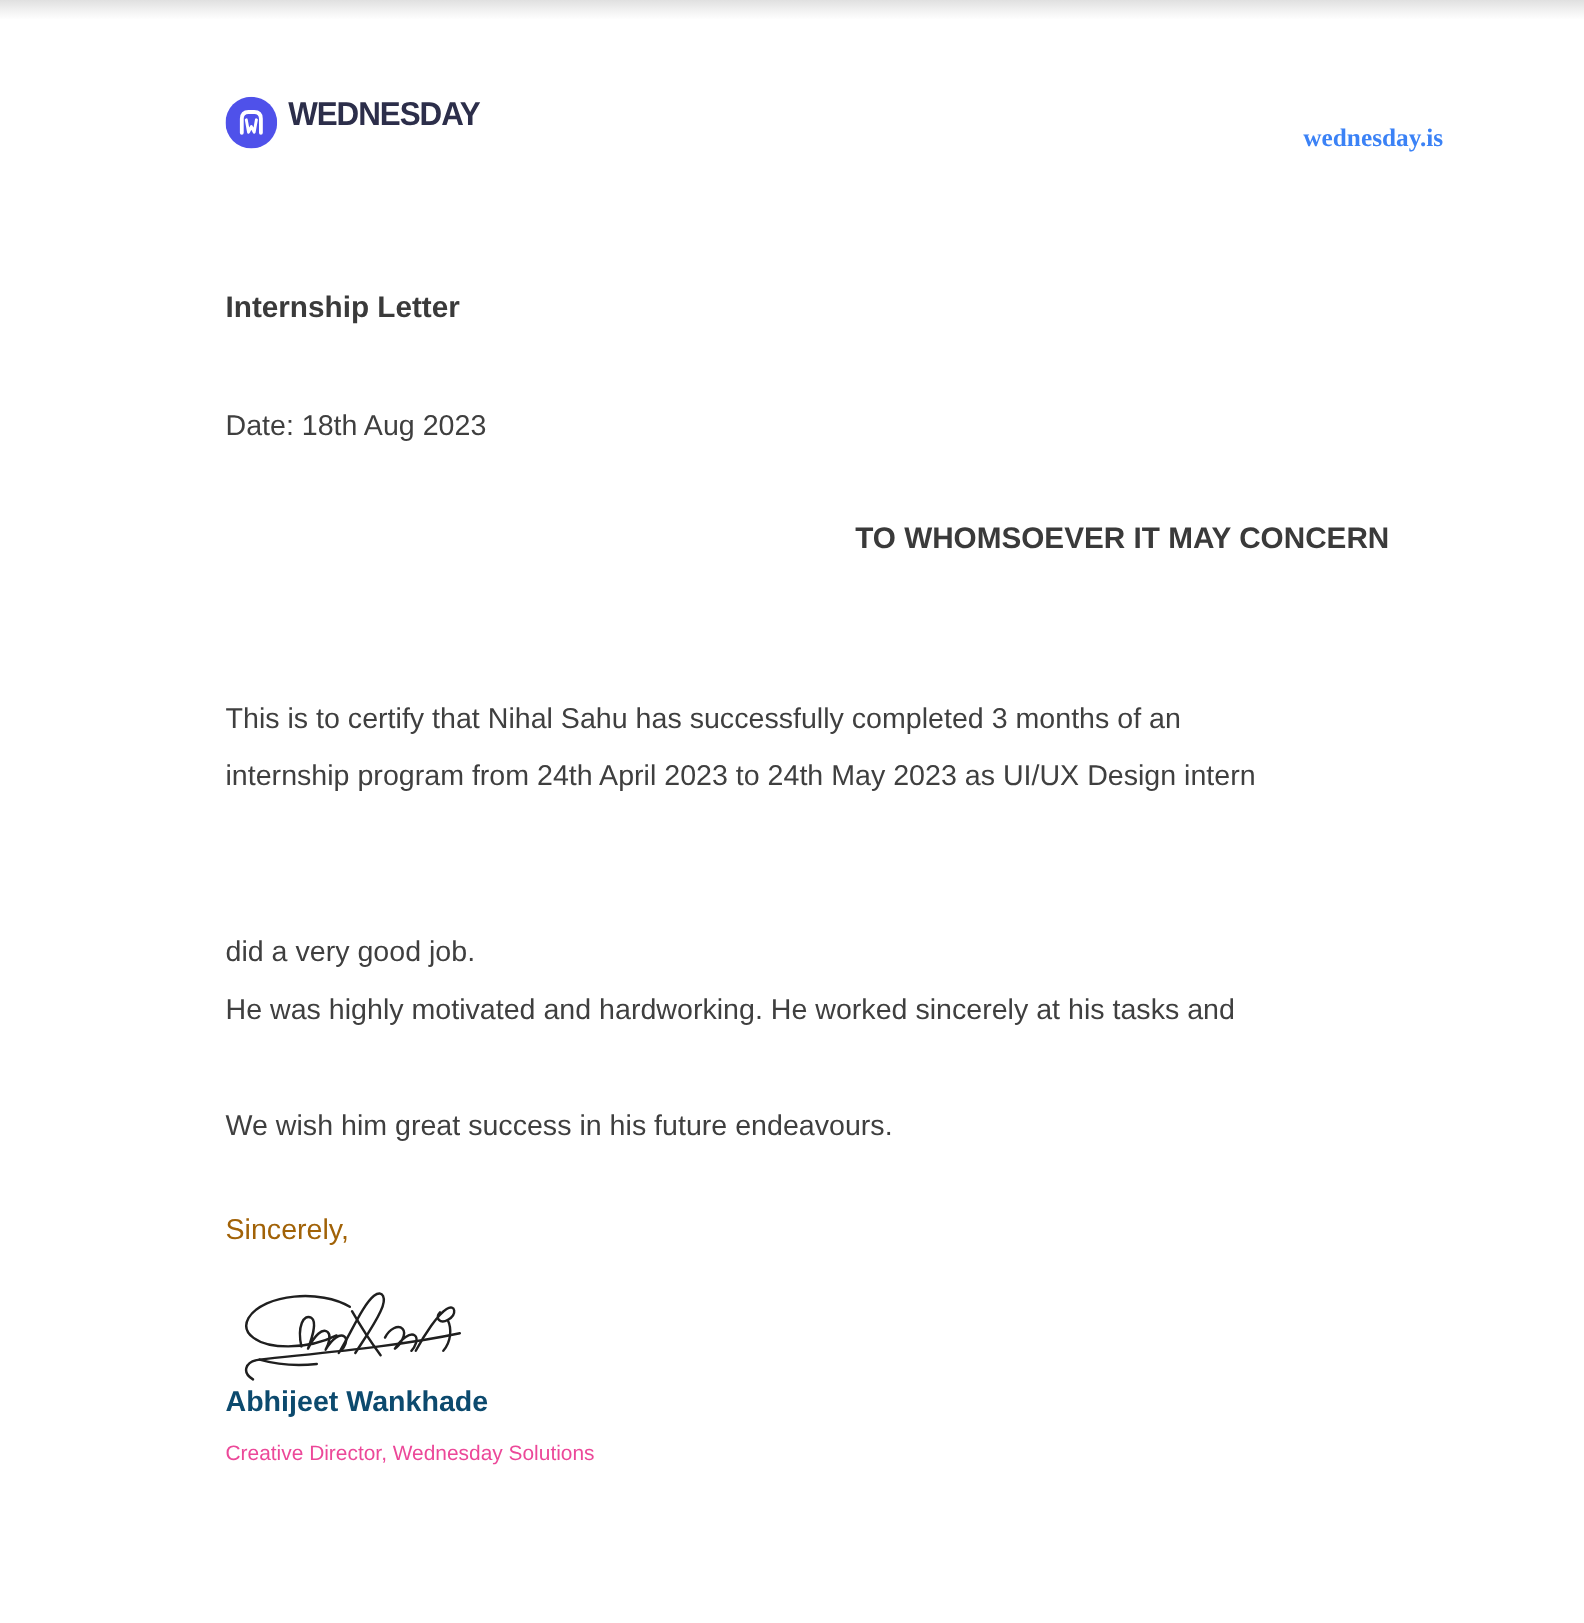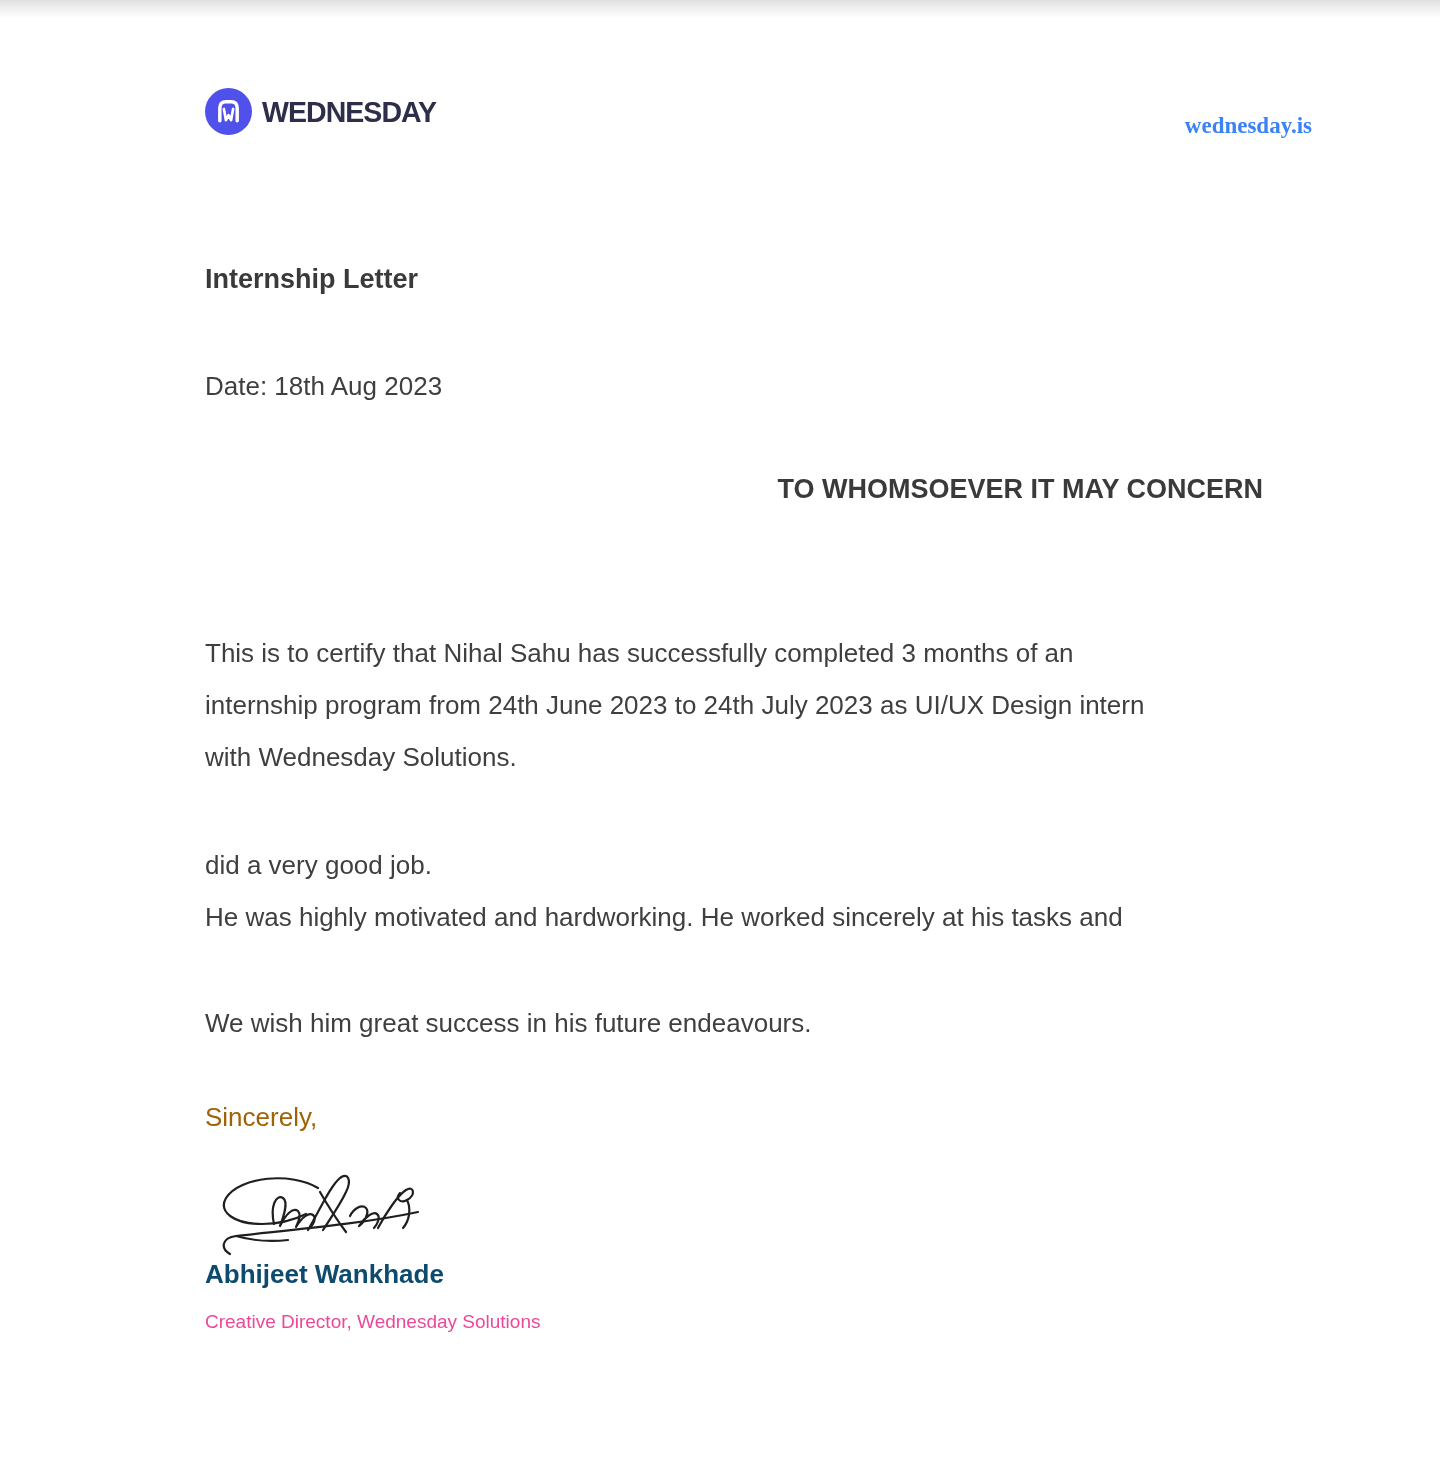--- a/index.html
+++ b/index.html
@@ -4,21 +4,21 @@
 <style>
   html,body{margin:0;padding:0;}
   body{
     width:1440px;height:1475px;position:relative;background:#ffffff;
     font-family:"Liberation Sans", sans-serif;overflow:hidden;
   }
   .top-shadow{
     position:absolute;left:0;top:0;width:1440px;height:18px;
     background:linear-gradient(to bottom,#e0e0e0 0%, #efefef 45%, #ffffff 100%);
   }
-  .logo{position:absolute;left:205px;top:88px;display:flex;align-items:center;gap:10px;}
+  .logo{position:absolute;left:205px;top:88px;display:flex;gap:10px;}
   .logo-mark{width:47px;height:47px;display:block;}
   .brand-text{
     font-size:30px;font-weight:700;color:#2c2e4a;letter-spacing:-1px;
     transform:scaleX(.95);transform-origin:left center;white-space:nowrap;
   }
   .site-link{
     position:absolute;right:128px;top:113px;
     font-size:23px;font-weight:700;color:#3b82f6;text-decoration:none;font-family:Liberation Serif, serif;
   }
   .col{position:absolute;left:205px;width:1058px;}
@@ -54,22 +54,21 @@
 <a class="site-link" href="#">wednesday.is</a>
 
 <div class="col doc-title">Internship Letter</div>
 
 <div class="col date-line">Date: 18th Aug 2023</div>
 
 <div class="col salutation">TO WHOMSOEVER IT MAY CONCERN</div>
 
 <div class="col para para-1">
   <div>This is to certify that Nihal Sahu has successfully completed 3 months of an</div>
-  <div>internship program from 24th June 2023 to 24th July 2023 as UI/UX Design intern</div>
-  <div>with Wednesday Solutions.</div>
+  <div>internship program from 24th April 2023 to 24th May 2023 as UI/UX Design intern</div>
 </div>
 
 <div class="col para para-2">
   <div>did a very good job.</div>
   <div>He was highly motivated and hardworking. He worked sincerely at his tasks and</div>
 </div>
 
 <div class="col para para-3">
   <div>We wish him great success in his future endeavours.</div>
 </div>

